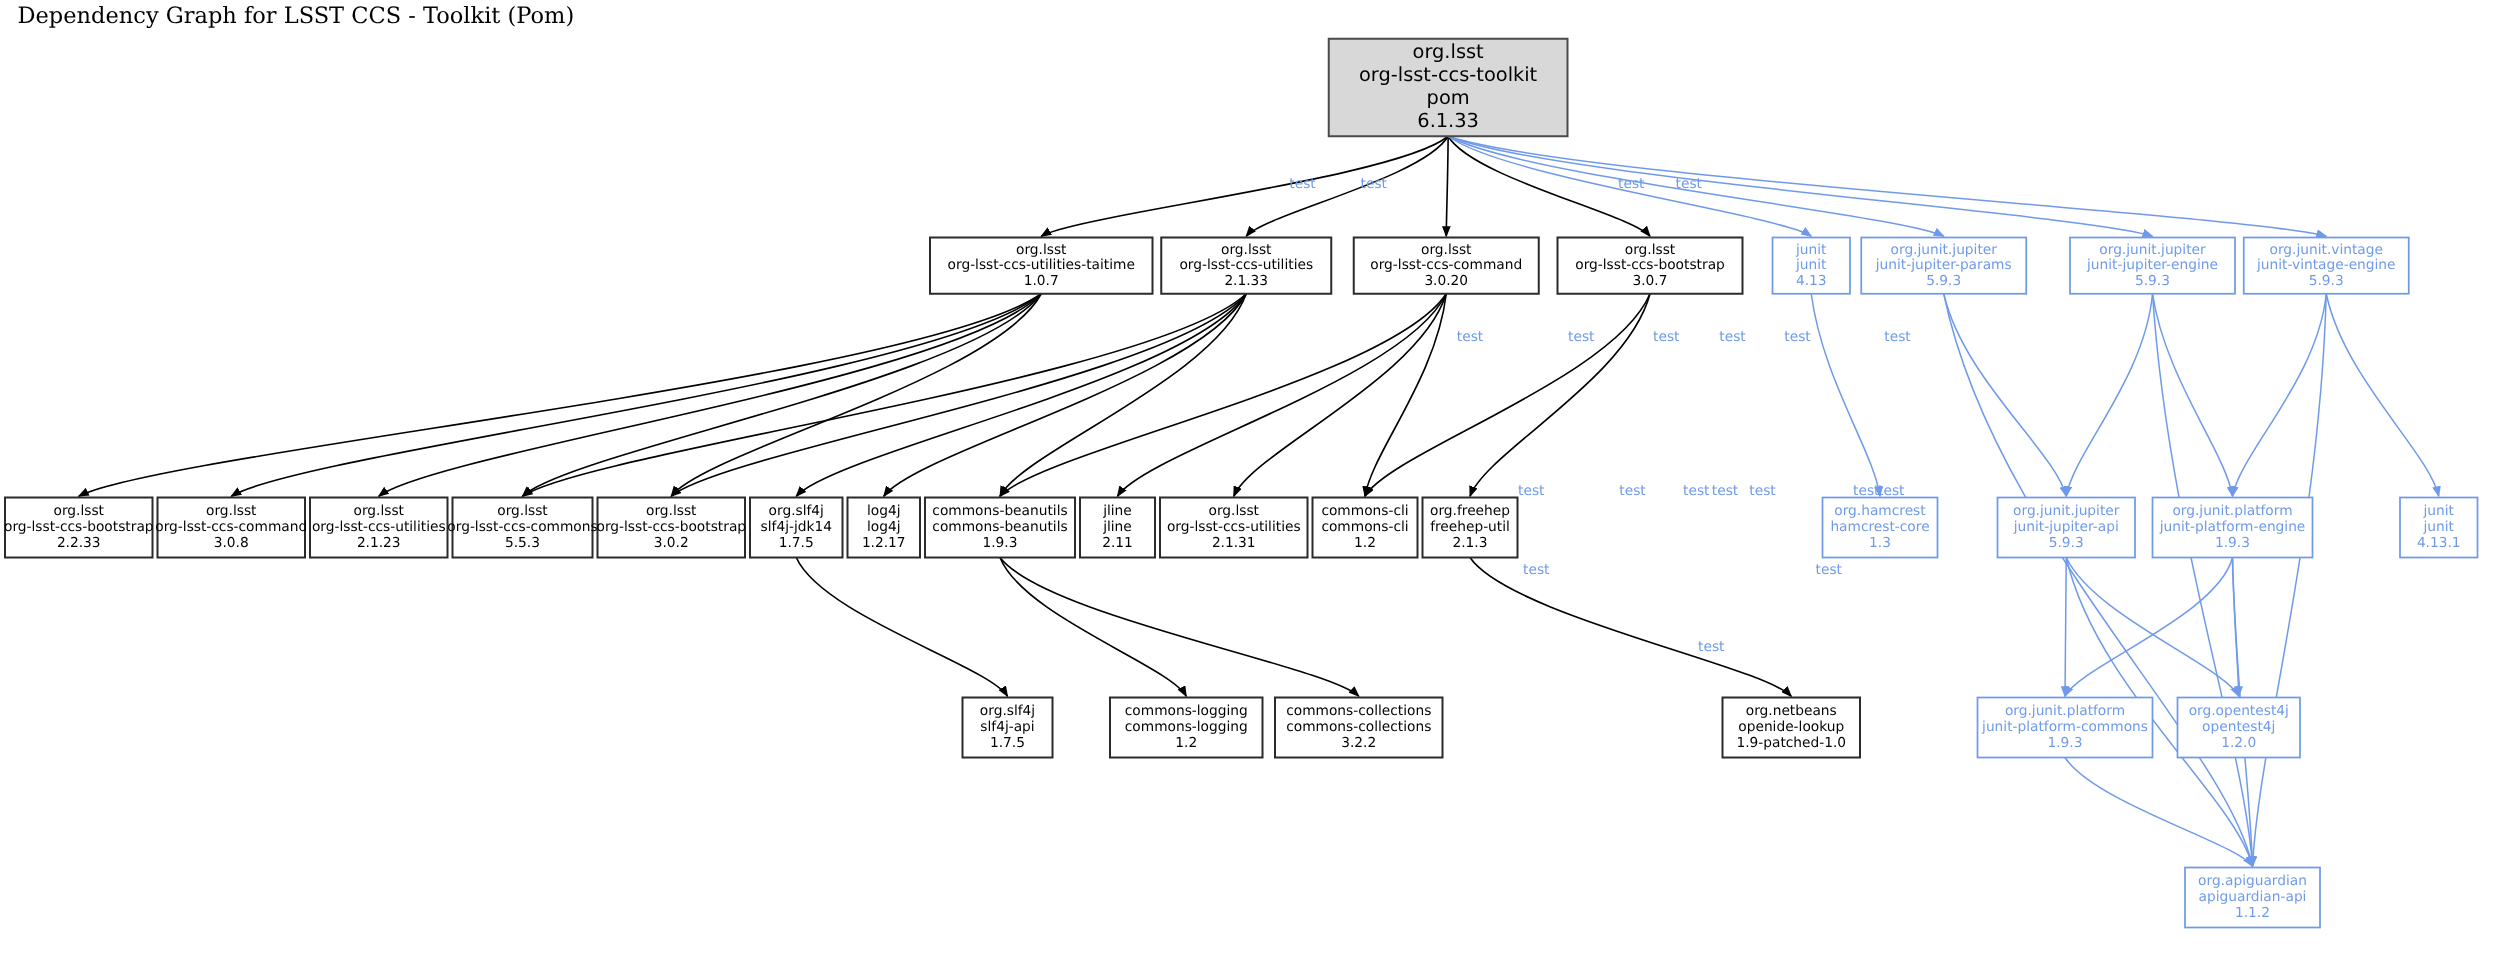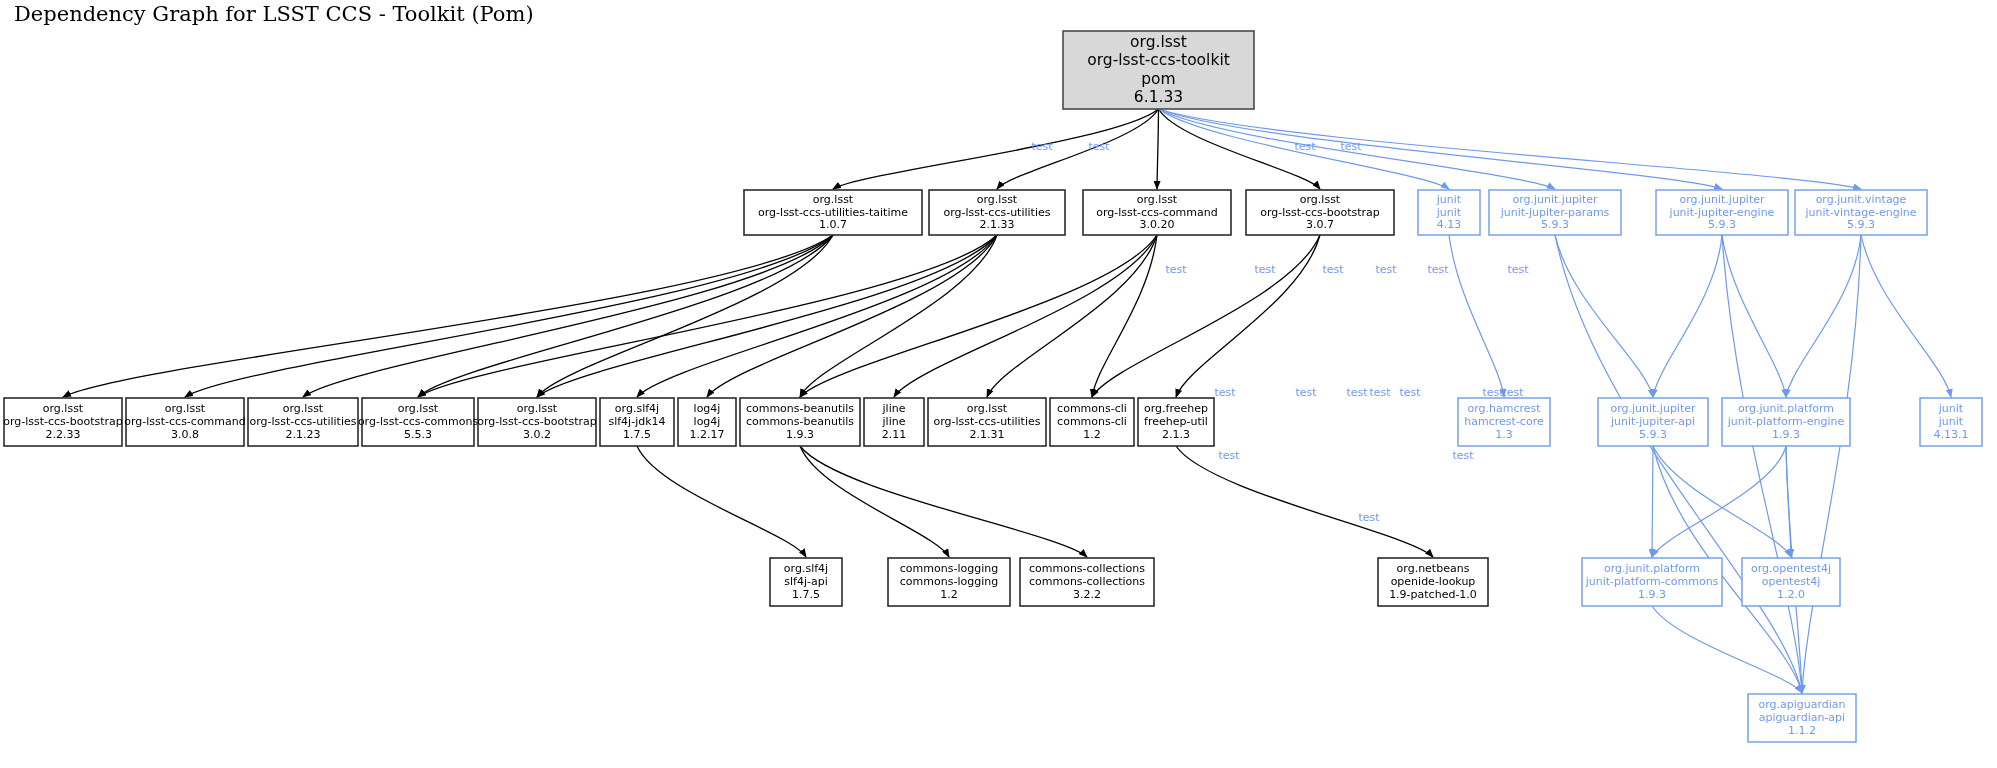--- a/index.html
+++ b/index.html
@@ -16,21 +16,21 @@
   #graph-root {
     position: relative;
     width: 1997px;
     height: 768px;
   }
   #graph-title {
     position: absolute;
     left: 14px;
     top: 2px;
     font-family: "DejaVu Serif", "Liberation Serif", serif;
-    font-size: 21px;
+    font-size: 18px;
     color: #000000;
     white-space: nowrap;
   }
   svg#graph-canvas {
     position: absolute;
     left: 0;
     top: 0;
     width: 1997px;
     height: 768px;
   }

